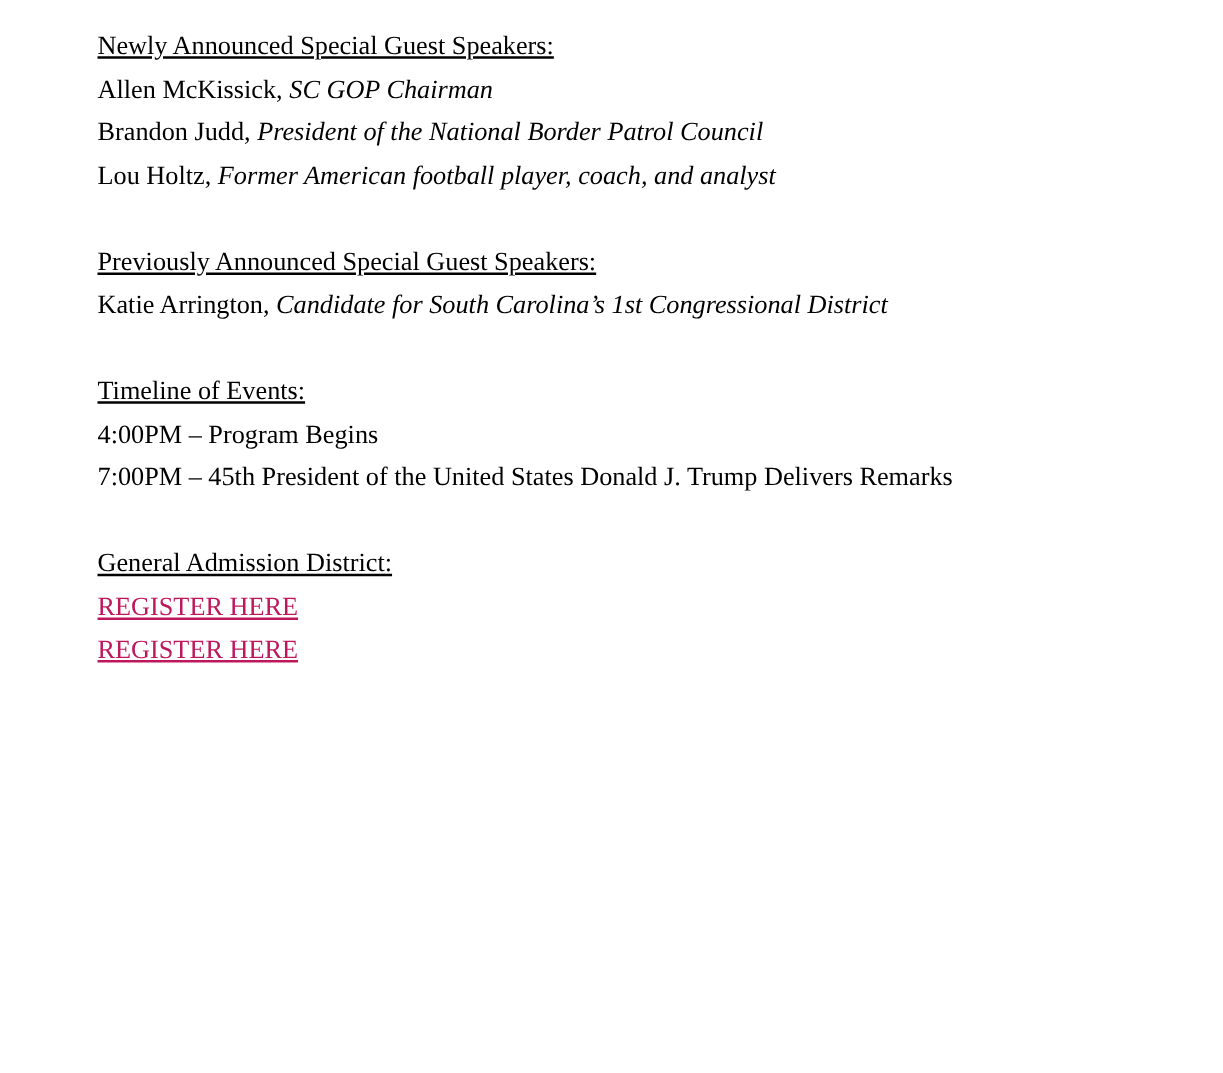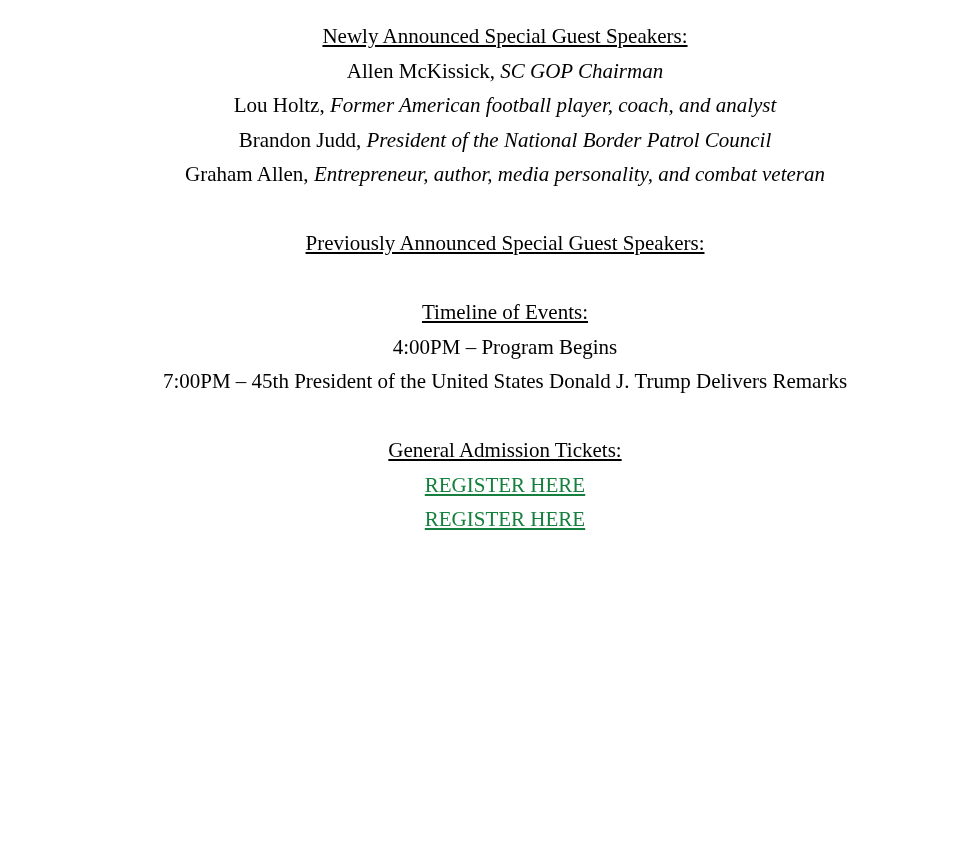--- a/index.html
+++ b/index.html
@@ -12,85 +12,84 @@
     height: 858px;
     font-family: "Liberation Serif", serif;
     font-size: 21px;
     color: #000000;
     overflow: hidden;
   }
   .page {
     box-sizing: border-box;
     width: 978px;
     padding: 19px 46px 0 78px;
-    text-align: center;
   }
   .page p, .page h2 {
     margin: 0;
     padding: 0;
     font-size: 21px;
     line-height: 34.5px;
     font-weight: normal;
   }
   section {
     margin: 0 0 34.5px 0;
   }
   .heading {
     font-weight: bold;
     text-decoration: underline;
   }
   .role {
     font-style: italic;
   }
   a.reg-link {
-    color: #15803d;
+    color: #be185d;
     text-decoration: underline;
     cursor: pointer;
   }
   .footer-note {
     max-width: 875px;
   }
 </style>
 </head>
 <body>
 
 <main class="page">
 
   <section>
     <h2 class="heading">Newly Announced Special Guest Speakers:</h2>
     <p>
       <span>Allen McKissick,</span>
       <span class="role">SC GOP Chairman</span>
     </p>
     <p>
-      <span>Lou Holtz,</span>
-      <span class="role">Former American football player, coach, and analyst</span>
-    </p>
-    <p>
       <span>Brandon Judd,</span>
       <span class="role">President of the National Border Patrol Council</span>
     </p>
     <p>
-      <span>Graham Allen,</span>
-      <span class="role">Entrepreneur, author, media personality, and combat veteran</span>
+      <span>Lou Holtz,</span>
+      <span class="role">Former American football player, coach, and analyst</span>
     </p>
   </section>
 
   <section>
     <h2 class="heading">Previously Announced Special Guest Speakers:</h2>
+    <p>
+      <span>Katie Arrington,</span>
+      <span class="role">Candidate for South Carolina’s 1st Congressional District</span>
+    </p>
   </section>
 
   <section>
     <h2 class="heading">Timeline of Events:</h2>
     <p>4:00PM – Program Begins</p>
     <p>7:00PM – 45th President of the United States Donald J. Trump Delivers Remarks</p>
   </section>
 
   <section>
-    <h2 class="heading">General Admission Tickets:</h2>
+    <h2 class="heading">General Admission District:</h2>
     <p>
       <a class="reg-link" href="#">REGISTER HERE</a>
     </p>
     <p>
       <a class="reg-link" href="#">REGISTER HERE</a>
     </p>
   </section>
 
 
 </main>

